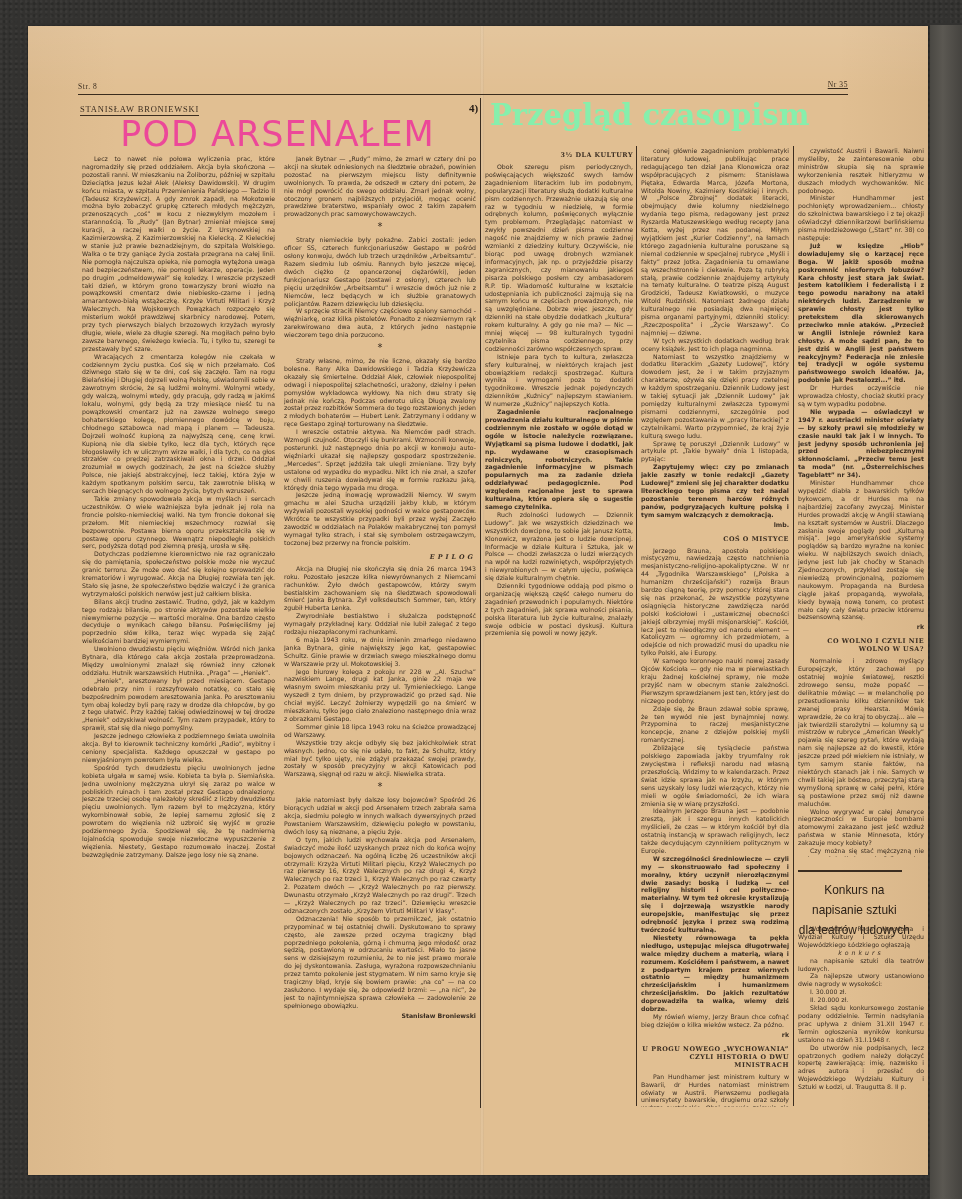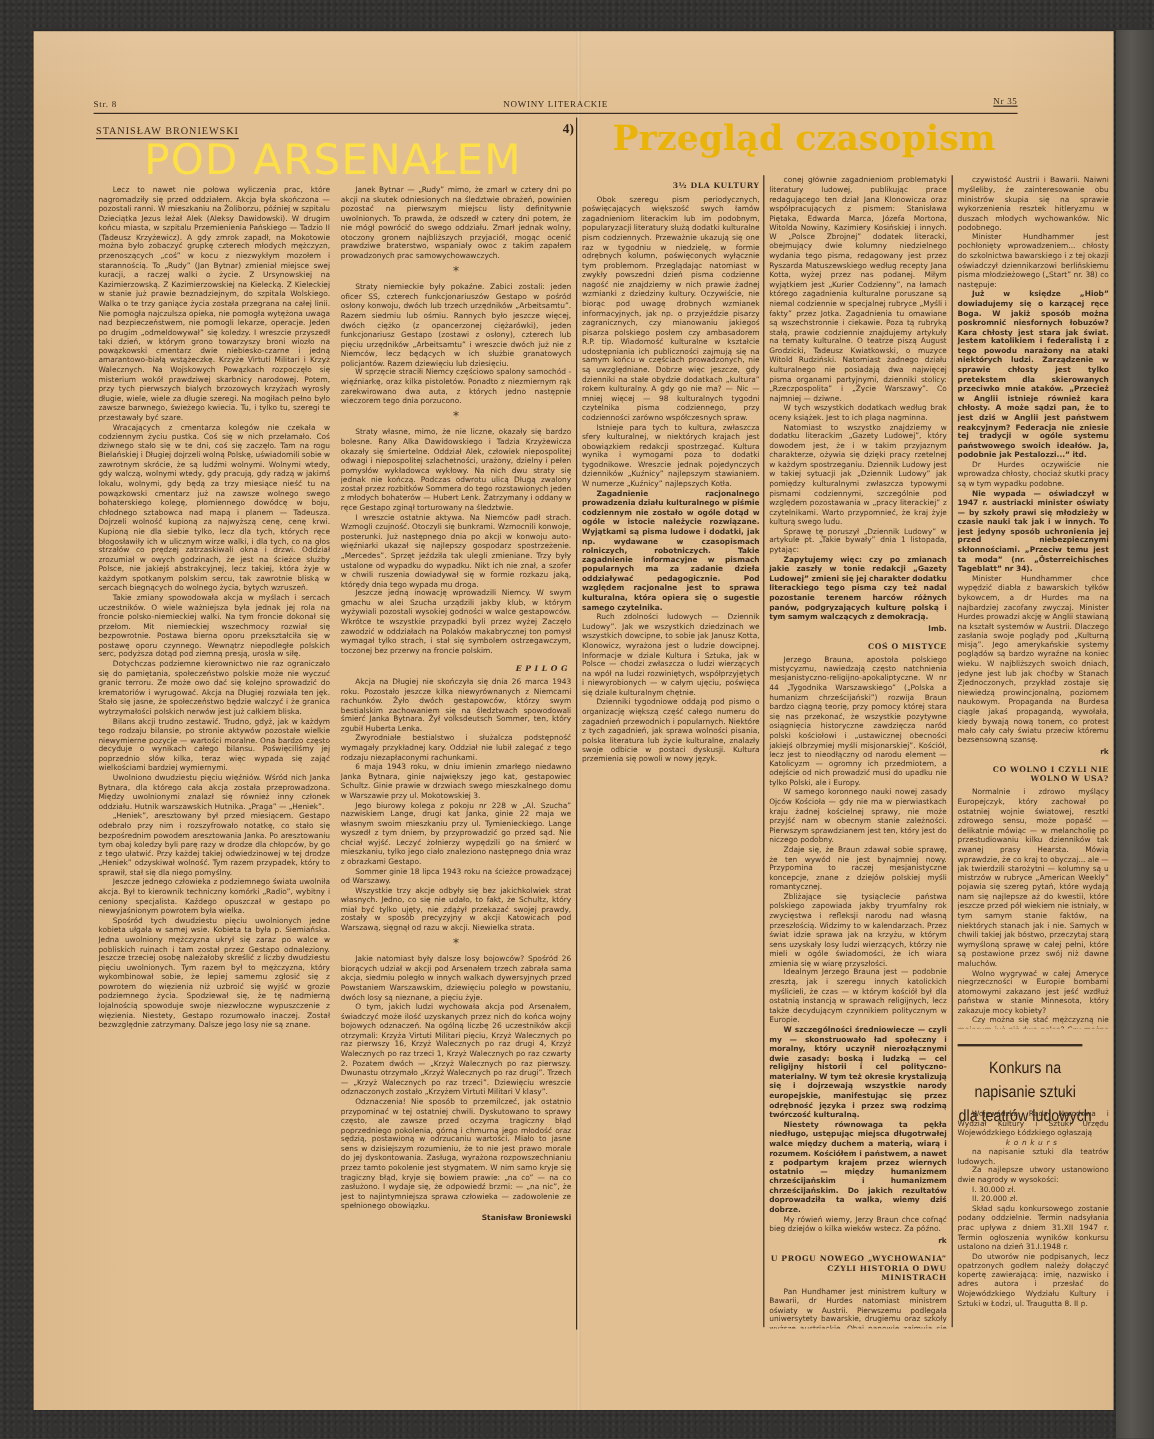--- a/index.html
+++ b/index.html
@@ -44,26 +44,26 @@
   .byline {
     position: absolute; left: 80px; top: 104px;
     font-size: 8.5px; letter-spacing: 0.8px; color: #3b2d20;
     border-bottom: 1px solid #3b2d20; padding-bottom: 1px;
   }
   .pageno { position: absolute; left: 469px; top: 102px; font-size: 11px; color:#2a2018; font-weight: bold; }
   .col-rule { position: absolute; background: #3b2d20; width: 1px; }
 
   .h-arsenal {
     position: absolute; left: 80px; width: 395px; top: 114px; text-align: center;
-    font-family: "DejaVu Sans", sans-serif; font-size: 35px; letter-spacing: 1px; color: #fde047;
+    font-family: "DejaVu Sans", sans-serif; font-size: 35px; letter-spacing: 1px; color: #ec4899;
     font-weight: normal;
   }
   .h-przeglad {
-    position: absolute; left: 490px; width: 360px; top: 98px; text-align: center;
-    font-family: "DejaVu Serif", serif; font-weight: bold; font-size: 29px; color: #eab308;
+    position: absolute; left: 490px; width: 360px; top: 98px; text-align: left;
+    font-family: "DejaVu Serif", serif; font-weight: bold; font-size: 29px; color: #86efac;
   }
 
   .col {
     position: absolute; color: #3a2d21;
     font-family: "DejaVu Sans", sans-serif; font-size: 6.2px; line-height: 7.9px;
     text-align: justify; overflow: hidden;
   }
   .col p { margin: 0; text-indent: 12px; }
   .col .star { text-align: center; font-size: 10px; line-height: 14px; margin: 2px 0; }
   .col .sect { text-align: right; font-family: "DejaVu Serif", serif; font-weight: bold; font-size: 6.4px; letter-spacing: 0.5px; margin: 6px 0 4px; line-height: 8px; }
@@ -83,21 +83,20 @@
 <body>
 
 <div class="leather"></div>
 <div class="right-strip"></div>
 
 <div class="paper"></div>
 <div class="fold"></div>
 
 <div class="running-head">
   <span class="pg">Str. 8</span>
-  <span class="mast">NOWINY LITERACKIE</span>
   <span class="nr">Nr 35</span>
 </div>
 
 <div class="byline">STANISŁAW BRONIEWSKI</div>
 <div class="pageno">4)</div>
 <div class="h-arsenal">POD ARSENAŁEM</div>
 
 <div class="h-przeglad">Przegląd czasopism</div>
 
 <div class="col-rule" style="left:480px;top:98px;height:1010px;"></div>

